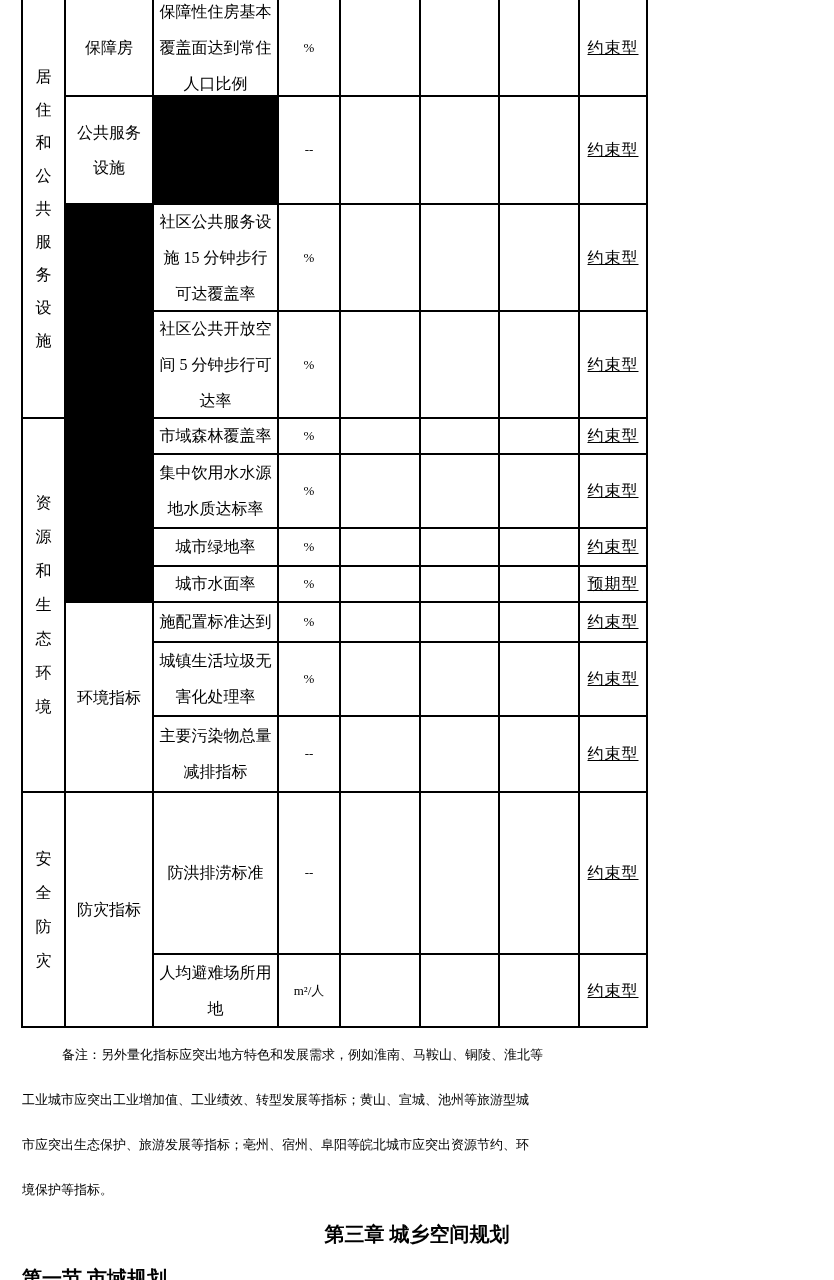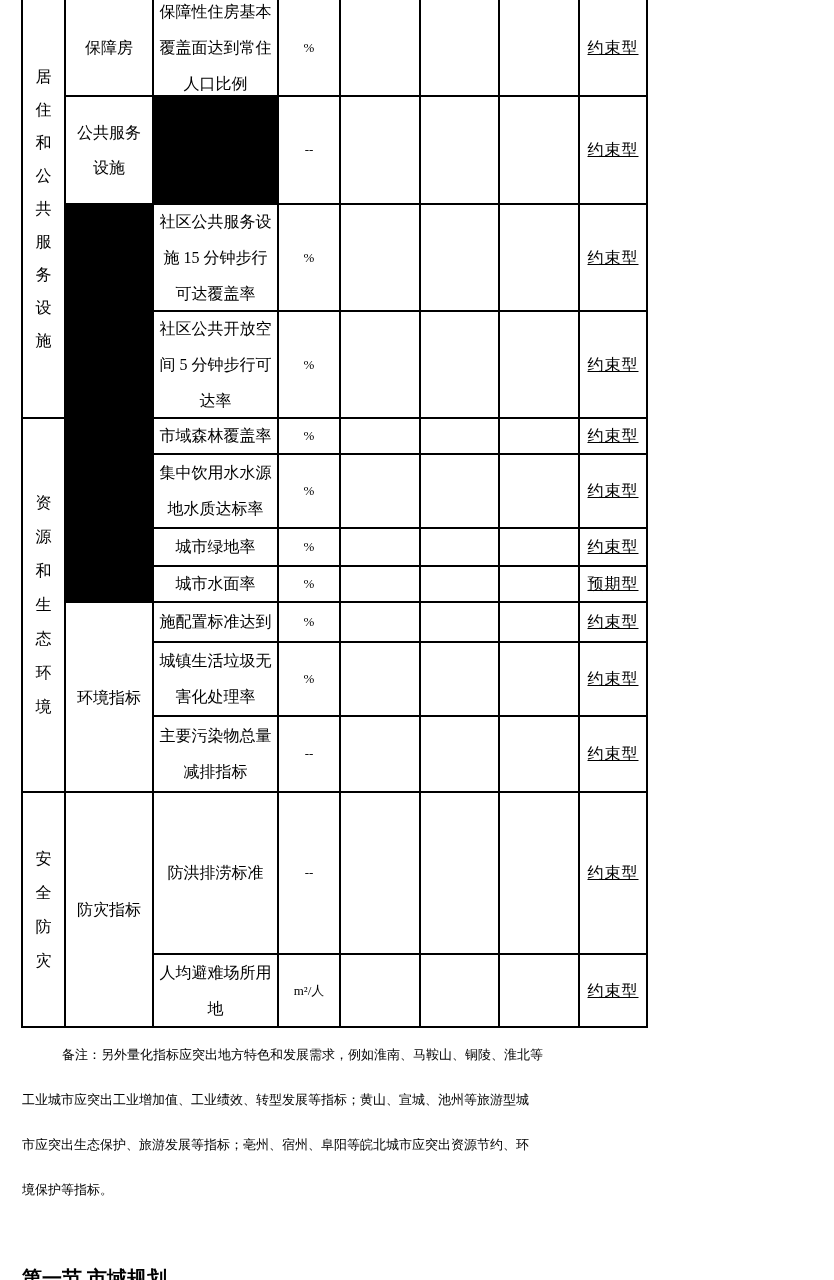--- a/index.html
+++ b/index.html
@@ -153,16 +153,17 @@
       <div class="cell empty" style="grid-area: 13 / 5 / 14 / 6;"></div>
       <div class="cell empty" style="grid-area: 13 / 6 / 14 / 7;"></div>
       <div class="cell empty" style="grid-area: 13 / 7 / 14 / 8;"></div>
     </div>
 
   <p class="note">备注：另外量化指标应突出地方特色和发展需求，例如淮南、马鞍山、铜陵、淮北等
 工业城市应突出工业增加值、工业绩效、转型发展等指标；黄山、宣城、池州等旅游型城
 市应突出生态保护、旅游发展等指标；亳州、宿州、阜阳等皖北城市应突出资源节约、环
 境保护等指标。</p>
 
+  <div class="chapter">第三章 城乡空间规划</div>
 
   <div class="section">第一节 市域规划</div>
 
 </div>
 
 </body></html>

